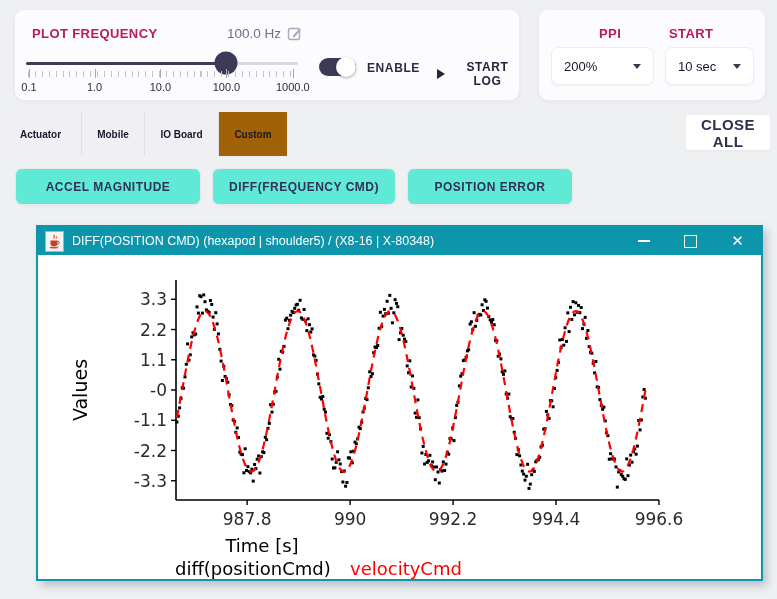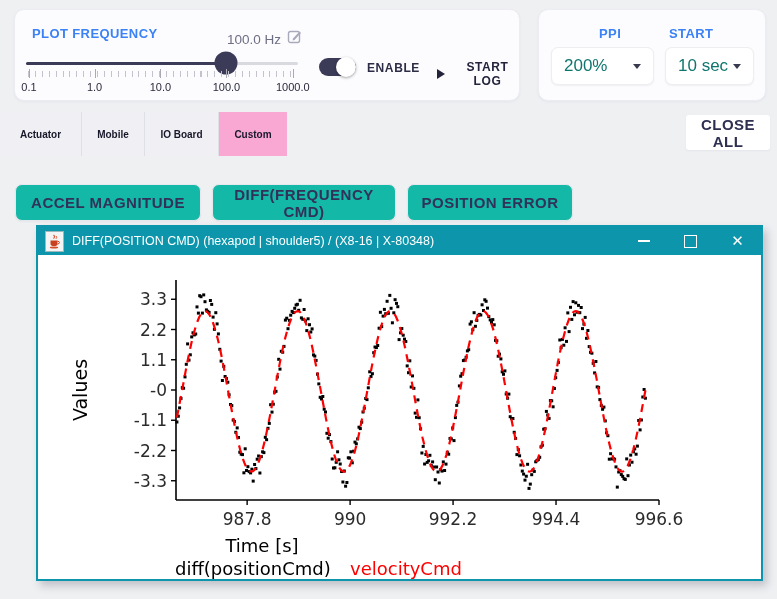--- a/index.html
+++ b/index.html
@@ -3,24 +3,24 @@
 <meta charset="utf-8">
 <style>
   html,body{margin:0;padding:0;}
   body{background:#e9eaee;font-family:"Liberation Sans",sans-serif;}
   #stage{position:relative;width:777px;height:599px;background:#eef0f2;overflow:hidden;
          -webkit-font-smoothing:antialiased;}
   .panel{position:absolute;background:#fcfcfe;border:1px solid #ececf2;border-radius:10px;
          box-shadow:0 1px 3px rgba(40,40,70,.05);}
   
   #freq-panel{left:14px;top:9px;width:504px;height:90px;}
-  .panel-title{position:absolute;font-size:13px;font-weight:700;color:#3b82f6;letter-spacing:.4px;}
+  .panel-title{position:absolute;font-size:13px;font-weight:700;color:#be185d;letter-spacing:.4px;}
   #freq-title{left:17px;top:16px;}
   #freq-value-wrap{position:absolute;left:212px;top:15px;display:flex;align-items:center;gap:6px;}
-  #freq-value{font-size:13.5px;color:#6e6e84;margin-top:7px;}
+  #freq-value{font-size:13.5px;color:#6e6e84;}
   .slider-zone{position:absolute;left:11px;top:44px;width:272px;height:42px;}
   .slider-track{position:absolute;left:0;top:8px;width:100%;height:3px;background:#d9d9e0;border-radius:2px;}
   .slider-fill{position:absolute;left:0;top:0;height:3px;background:#3b3b58;border-radius:2px;}
   .slider-knob{position:absolute;top:-1px;width:23px;height:23px;border-radius:50%;
                background:#3b3b58;transform:translate(-50%,-50%);cursor:pointer;}
   .tick-strip{position:absolute;left:2px;top:17px;width:268px;height:6px;
               background:repeating-linear-gradient(to right,#c3c3cd 0 1px,transparent 1px 6.9px);}
   .tick-major{position:absolute;top:15px;width:1px;height:9px;background:#a9a9b6;}
   .tick-label{position:absolute;top:27px;transform:translateX(-50%);font-size:11px;color:#2a2a3c;}
   #toggle{position:absolute;left:304px;top:48px;width:37px;height:18px;border-radius:10px;
@@ -35,35 +35,35 @@
   #start-log span{font-size:12px;font-weight:600;color:#23233c;letter-spacing:.6px;}
   
   #disp-panel{left:538px;top:9px;width:226px;height:90px;}
   #ppi-label{left:16px;top:16px;margin-left:44px;}
   #time-label{left:130px;top:16px;}
   .dropdown{position:absolute;top:37px;height:38px;background:#ffffff;border:1px solid #ededf2;
             border-radius:7px;box-shadow:0 1px 2px rgba(40,40,70,.06);display:flex;align-items:center;
             justify-content:space-between;padding:0 12px;box-sizing:border-box;cursor:pointer;}
   #ppi-dd{left:12px;width:103px;}
   #time-dd{left:126px;width:89px;}
-  .dd-value{font-size:17px;color:#0f766e;}
+  .dd-value{font-size:13px;color:#0f172a;}
   .caret{width:0;height:0;border-left:4.5px solid transparent;border-right:4.5px solid transparent;
          border-top:5.5px solid #3a3a4e;}
   
   #tabbar{position:absolute;left:0;top:112px;width:777px;height:44px;}
   .tab{position:absolute;top:0;height:44px;display:flex;align-items:center;justify-content:center;
        font-size:10px;font-weight:600;color:#17172a;background:#f0f0f4;cursor:pointer;
        border-right:1px solid #dfdfe6;box-sizing:border-box;}
-  .tab.active{background:#f9a8d4;border-right:none;}
+  .tab.active{background:#a16207;border-right:none;}
   #close-all{position:absolute;right:7px;top:3px;width:84px;height:35px;background:#ffffff;
              border:none;border-radius:3px;font-family:inherit;font-size:15px;font-weight:700;color:#2f2f52;
              letter-spacing:.5px;cursor:pointer;box-shadow:0 1px 2px rgba(40,40,70,.05);margin-left:13px;}
   
-  .plot-btn{position:absolute;top:184px;height:37px;background:#14b8a6;border:1px solid #e7e7ee;
-            border-radius:7px;font-family:inherit;font-size:15px;font-weight:700;color:#31315a;
+  .plot-btn{position:absolute;top:168px;height:37px;background:#5eead4;border:1px solid #e7e7ee;
+            border-radius:7px;font-family:inherit;font-size:12px;font-weight:700;color:#31315a;
             letter-spacing:.5px;cursor:pointer;box-shadow:0 1px 2px rgba(40,40,70,.05);}
   #pbtn0{left:15px;width:186px;}
   #pbtn1{left:212px;width:184px;}
   #pbtn2{left:407px;width:166px;}
   
   #plot-window{position:absolute;left:36px;top:225px;width:727px;height:356px;background:#ffffff;
                border:2px solid #0d96ab;box-sizing:border-box;box-shadow:4px 5px 8px rgba(60,60,80,.25);}
   #titlebar{position:absolute;left:0;top:0;width:100%;height:28px;background:#0d96ab;display:flex;
             align-items:center;cursor:default;}
   #java-icon{width:17px;height:19px;background:#f4f4f4;border:1px solid #9fb6bb;margin-left:7px;

